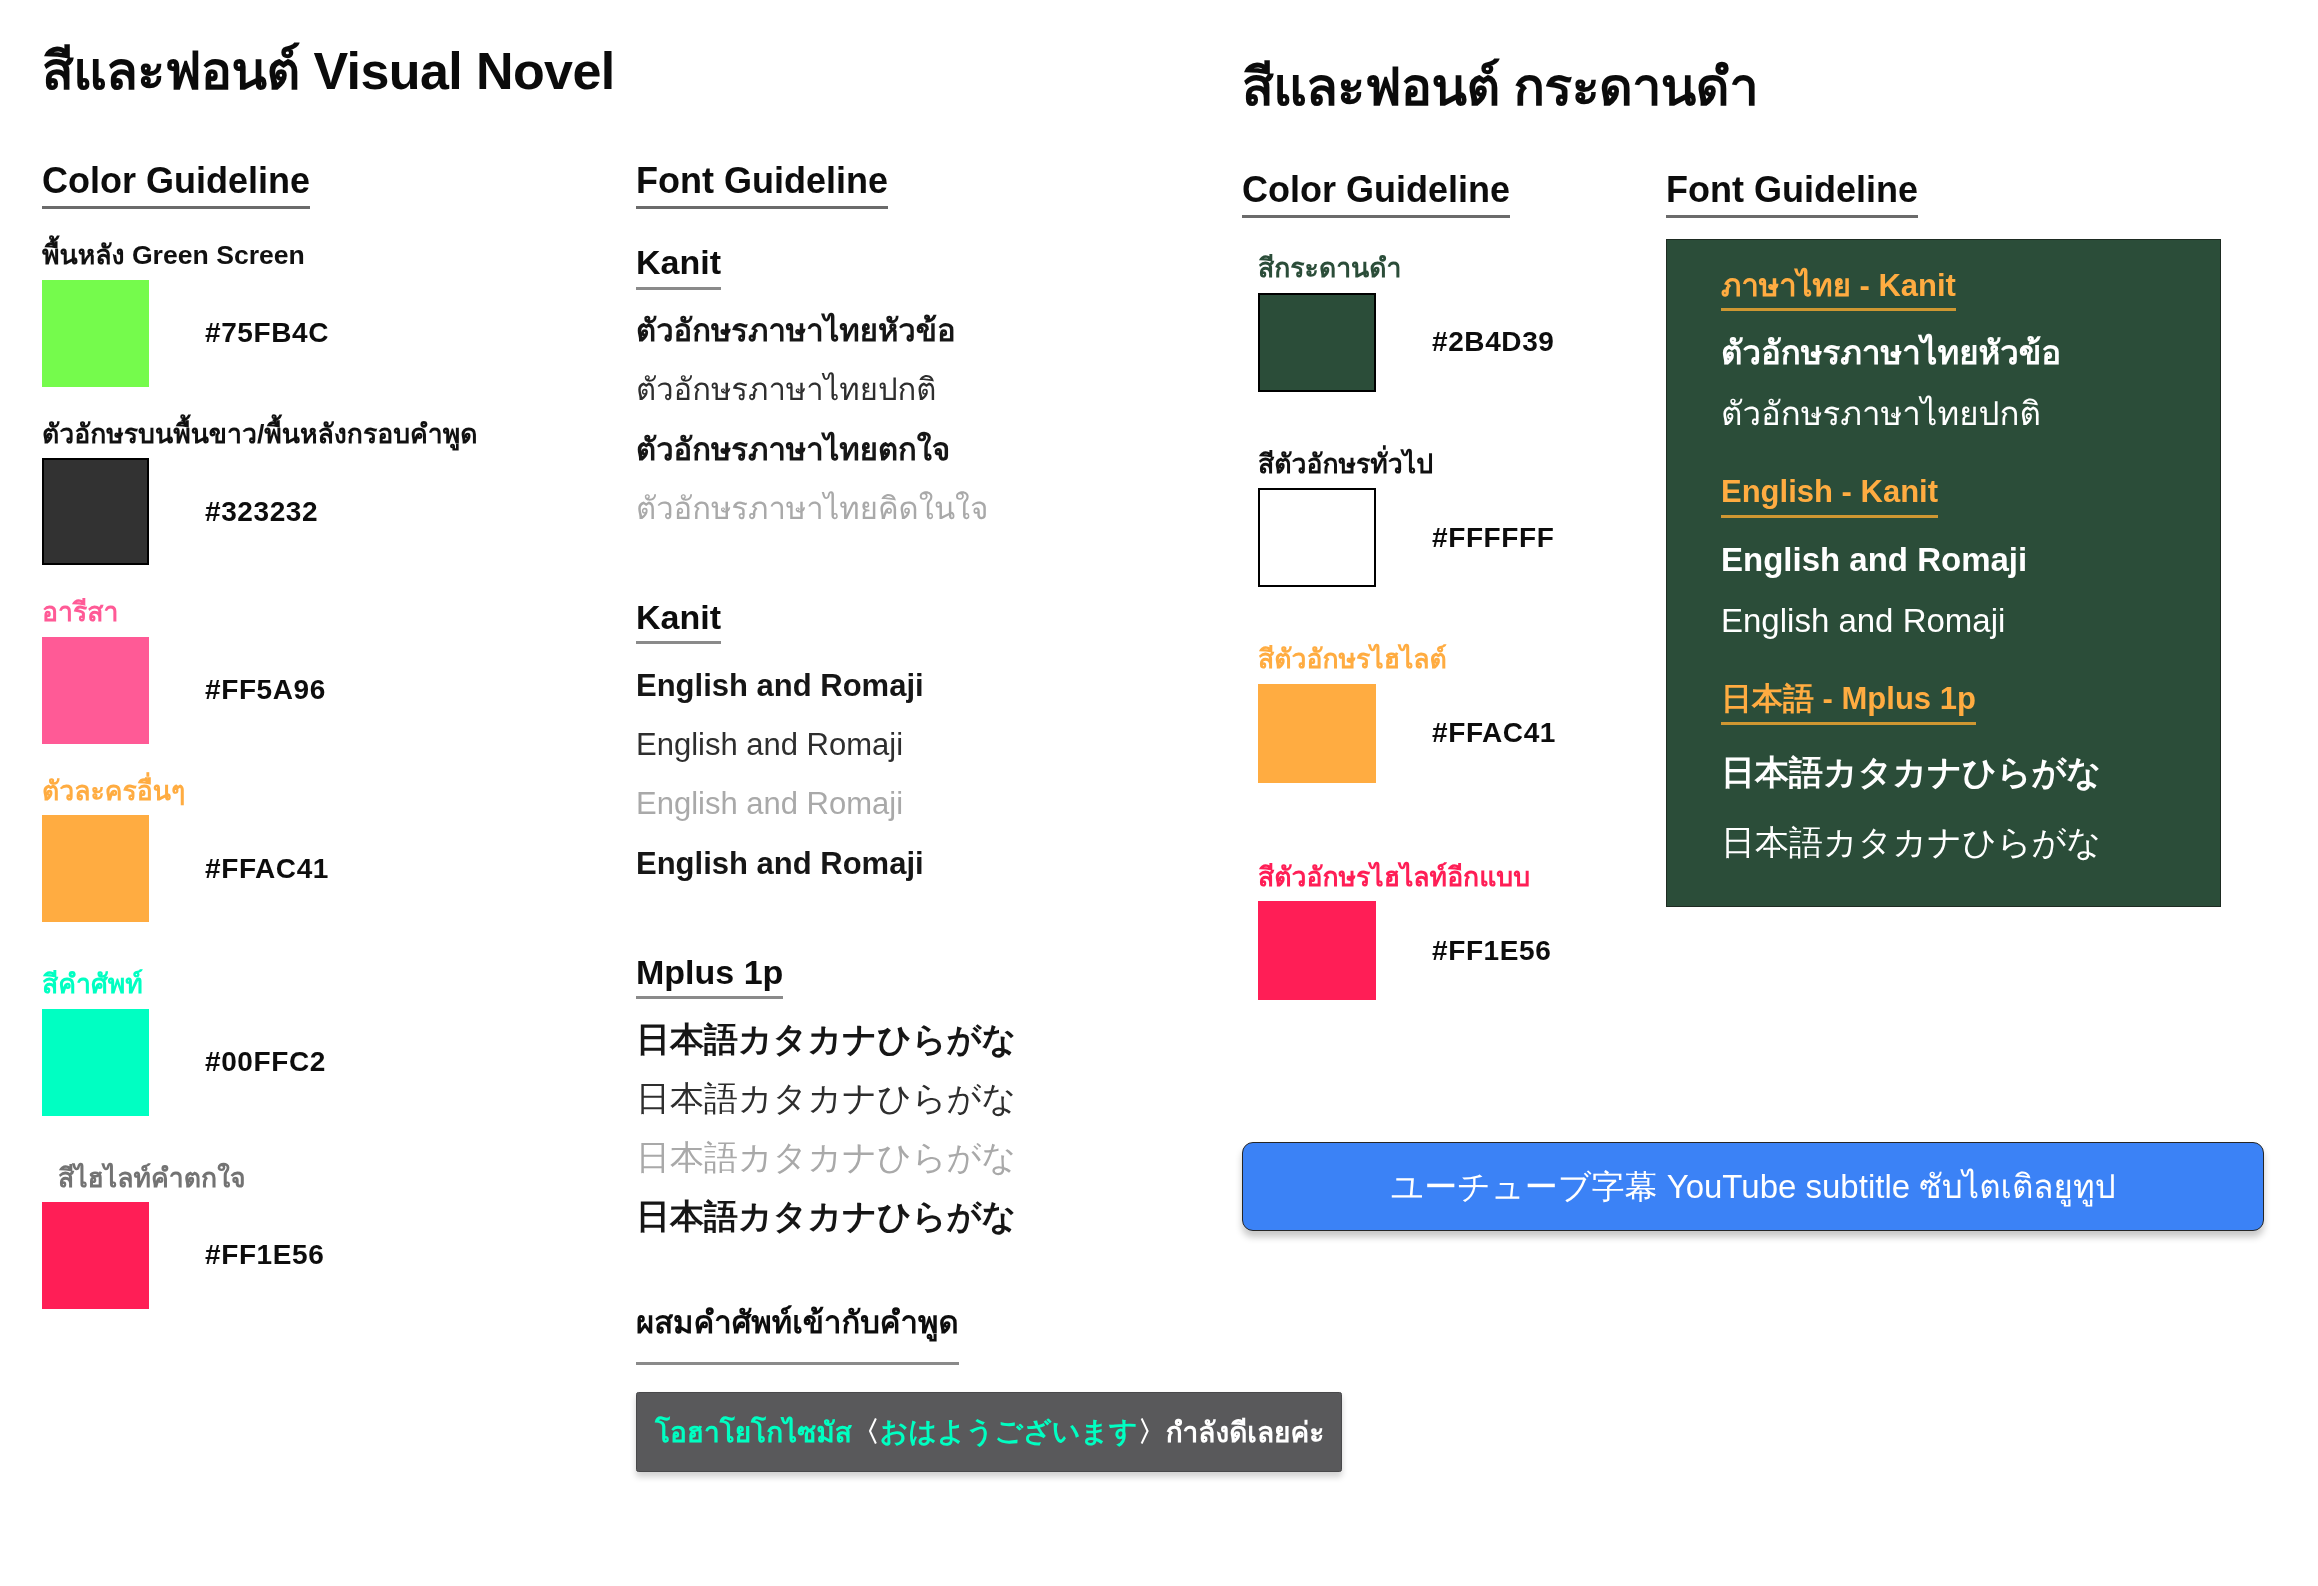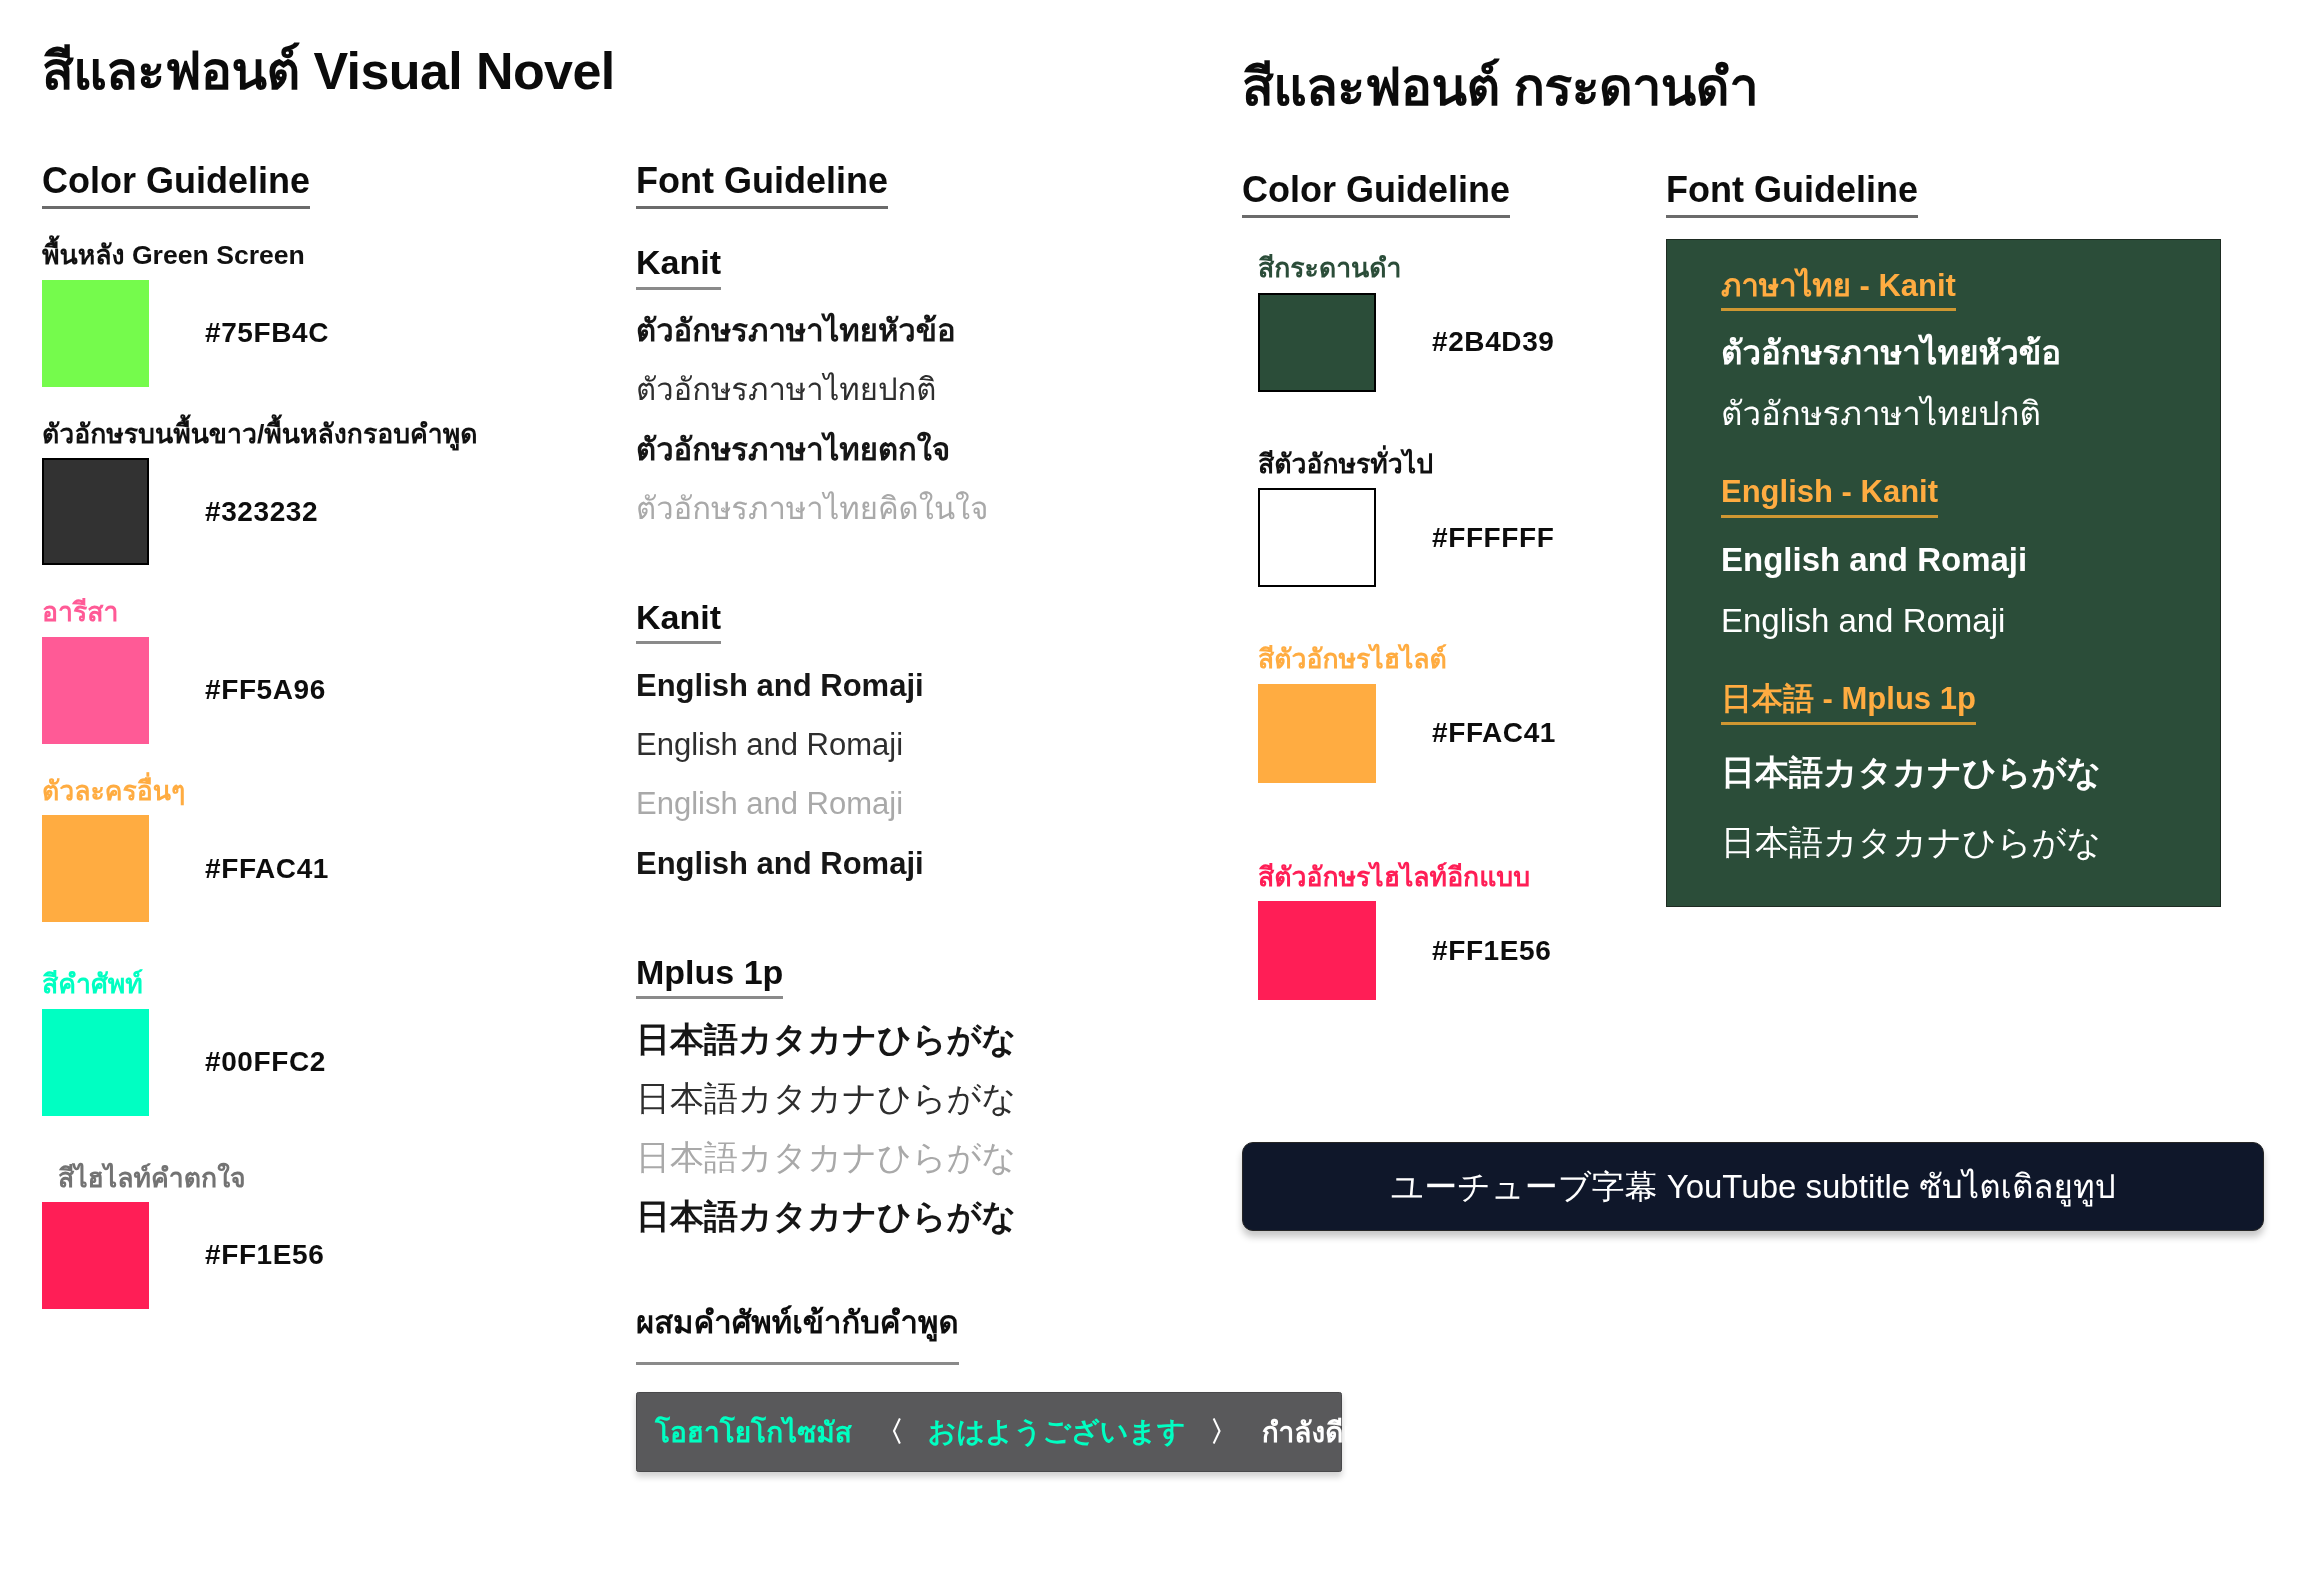--- a/index.html
+++ b/index.html
@@ -49,21 +49,21 @@
   .s-bold  { font-weight:800; color:#161616; }
   .s-reg   { font-weight:400; color:#2e2e2e; }
   .s-light { font-weight:300; color:#a9a9a9; }
 
   .mix-heading { display:inline-block; font-size:31px; font-weight:800; color:#0d0d0d;
                  margin-top:60px; padding-bottom:15px; border-bottom:3px solid #8a8a8a; }
 
   .speech-box { margin-top:26.6px; width:706px; height:80px; border-radius:2.4px;
                 display:flex; align-items:center; padding:0 18px;
                 border:1.2px solid #48484a; box-shadow:0 4.8px 6px rgba(0,0,0,.18);
-                white-space:nowrap;gap:24px; }
+                white-space:nowrap; }
   .speech-box span { font-size:28px; font-weight:700; }
 
   
   .board { margin-top:20.5px; width:555px; min-height:668px; padding:26.6px 36px 30px 54px;
            border:1.8px solid #1e2b22; }
   .board-group-heading { display:inline-block; font-size:31px; font-weight:800;
                          padding-bottom:3px; border-bottom:3px solid #cf9732;
                          line-height:1.25; margin-top:39px; }
   .board-group:first-child .board-group-heading { margin-top:0; }
   .board-sample { font-size:33px; line-height:41px; margin-top:20.5px; color:#ffffff; white-space:nowrap; }
@@ -249,16 +249,16 @@
           <span class="board-group-heading" style="color: rgb(255, 172, 65);">日本語 - Mplus 1p</span>
           <div class="board-sample jp b-bold">日本語カタカナひらがな</div>
           <div class="board-sample jp b-reg">日本語カタカナひらがな</div>
         </div>
 
       </div>
     </div>
   </div>
 </div>
 
-<div class="subtitle-box" style="background: #0f172a;">
+<div class="subtitle-box" style="background: #3b82f6;">
   <span style="color: rgb(255, 255, 255);">ユーチューブ字幕 YouTube subtitle ซับไตเติลยูทูป</span>
 </div>
 
 
 </body></html>

